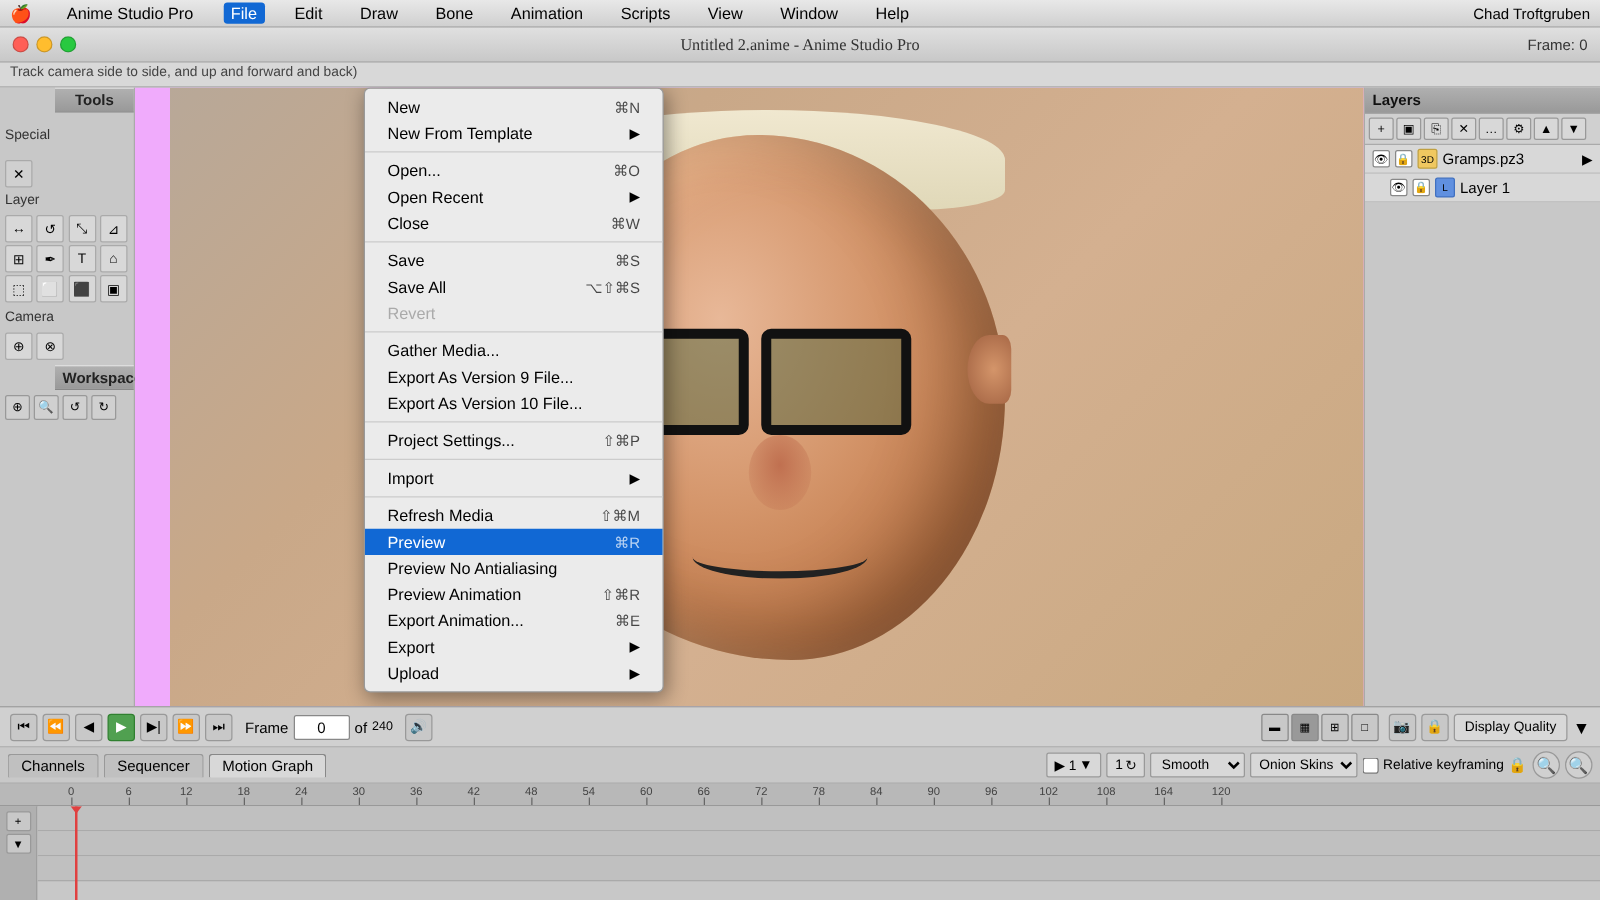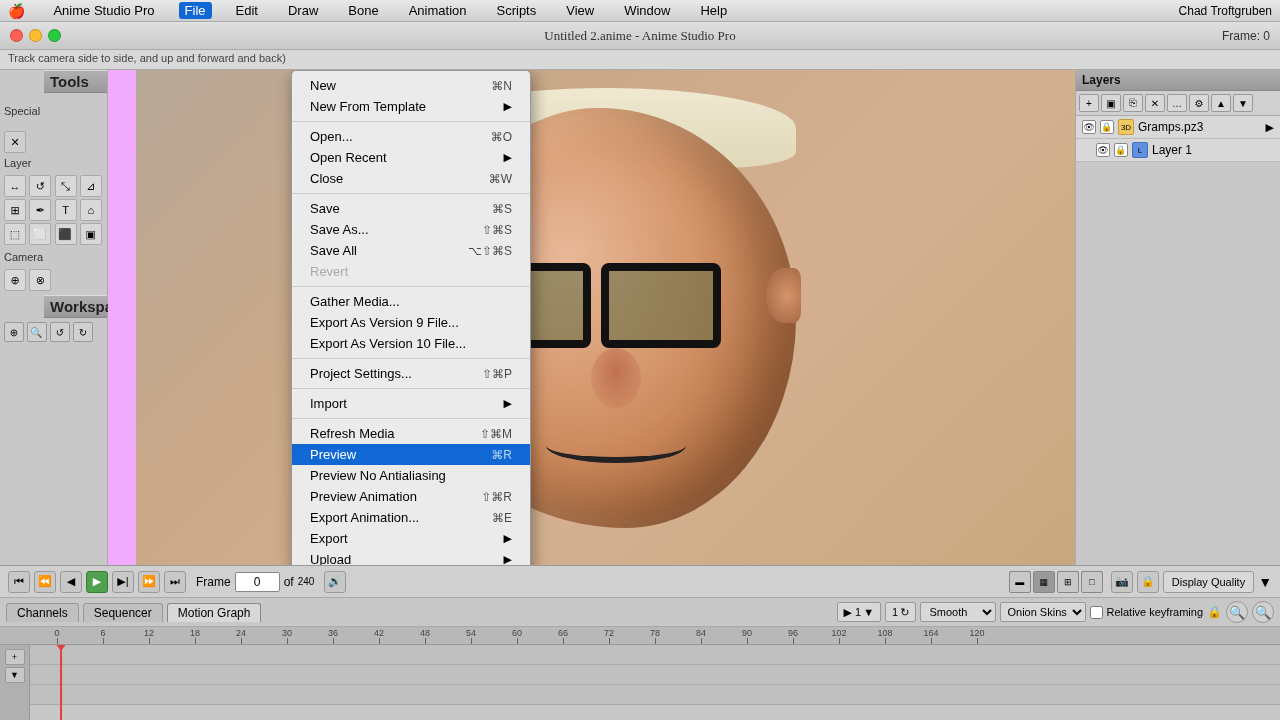--- a/index.html
+++ b/index.html
@@ -105,23 +105,24 @@
       background: #c8c8c8;
       border-right: 1px solid #aaa;
       display: flex;
       flex-direction: column;
     }
     .tools-section-header {
       background: linear-gradient(to bottom, #b0b0b0, #999);
       border-bottom: 1px solid #888;
       border-top: 1px solid #ddd;
       padding: 2px 6px;
-      font-size: 15px;
+      font-size: 12px;
       font-weight: bold;
       color: #222;
+      text-align: center;
       margin-left: 44px;
     }
     .tools-grid {
       display: grid;
       grid-template-columns: repeat(4, 1fr);
       gap: 2px;
       padding: 4px;
     }
     .tool-btn {
       width: 22px; height: 22px;
@@ -266,21 +267,21 @@
     .menu-separator {
       height: 1px;
       background: #ccc;
       margin: 4px 0;
     }
     .menu-shortcut { font-size: 12px; color: inherit; opacity: 0.7; }
     .menu-arrow { font-size: 11px; }
 
     
     #layers-panel {
-      width: 205px;
+      width: 189px;
       background: #c8c8c8;
       border-left: 1px solid #aaa;
       display: flex;
       flex-direction: column;
     }
     .layers-header {
       background: linear-gradient(to bottom, #b0b0b0, #999);
       border-bottom: 1px solid #888;
       padding: 3px 6px;
       font-size: 12px;
@@ -643,24 +644,20 @@
               <span class="menu-arrow">▶</span>
             </div>
             <div class="menu-item">
               <span>Close</span>
               <span class="menu-shortcut">⌘W</span>
             </div>
             <div class="menu-separator"></div>
             <div class="menu-item">
               <span>Save</span>
               <span class="menu-shortcut">⌘S</span>
-            </div>
-            <div class="menu-item">
-              <span>Save As...</span>
-              <span class="menu-shortcut">⇧⌘S</span>
             </div>
             <div class="menu-item">
               <span>Save All</span>
               <span class="menu-shortcut">⌥⇧⌘S</span>
             </div>
             <div class="menu-item disabled">
               <span>Revert</span>
             </div>
             <div class="menu-separator"></div>
             <div class="menu-item">

